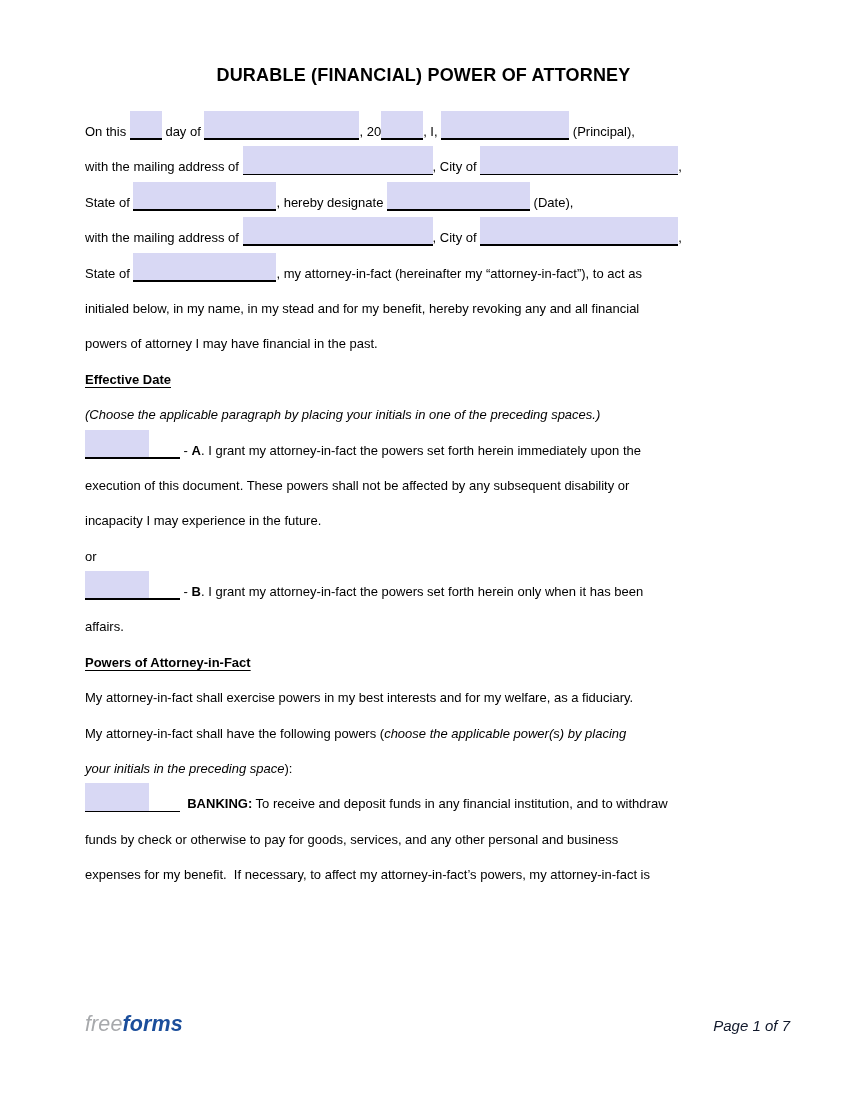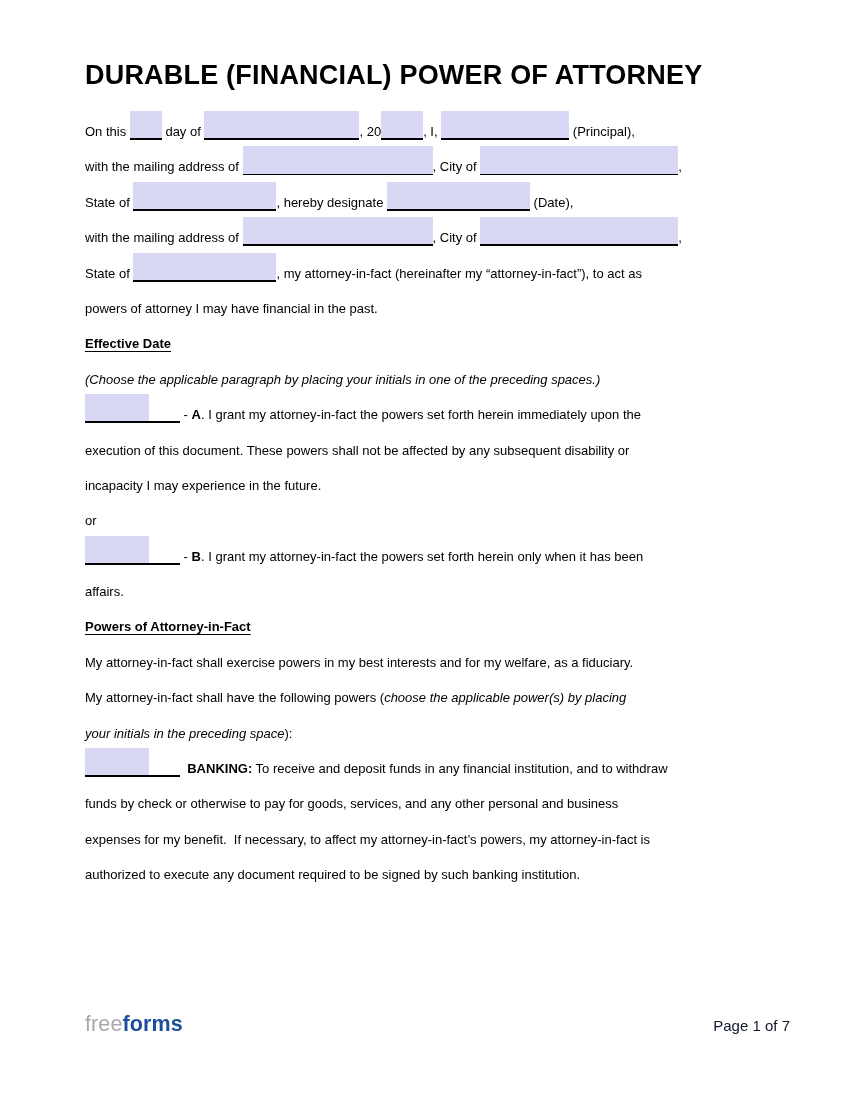--- a/index.html
+++ b/index.html
@@ -14,23 +14,23 @@
     font-family: "Liberation Sans", sans-serif;
     color: #000000;
     position: relative;
   }
   .doc {
     padding: 0 85px;
   }
   .title {
     margin-top: 60px;
     margin-bottom: 24px;
-    font-size: 27px;
+    font-size: 18px;
     font-weight: bold;
-    text-align: left;
+    text-align: center;
     line-height: 30px;
     letter-spacing: 0.2px;
     white-space: pre;
   }
   .ln {
     height: 35.4px;
     line-height: 35.4px;
     font-size: 13px;
     white-space: pre;
   }
@@ -65,56 +65,57 @@
     background: #000;
   }
   .footer {
     position: absolute;
     top: 1012px;
     left: 85px;
     right: 57px;
     display: flex;
     justify-content: space-between;
     align-items: baseline;
+    font-style: italic;
   }
   .logo {
     font-size: 21.5px;
     letter-spacing: 0.1px;
   }
   .logo .free { color: var(--logo-gray, #a7a9ac); font-weight: 400; }
   .logo .forms { color: var(--logo-blue, #1b4e9b); font-weight: bold; }
   .pageno { font-size: 15px; color: #0f172a; }
 </style>
 </head>
 <body style="--hl: #d8d8f4; --logo-gray: #a7a9ac; --logo-blue: #1b4e9b;">
 
 <div class="doc">
     <div class="title">DURABLE (FINANCIAL) POWER OF ATTORNEY</div>
     <div class="ln"><span>On this </span><span class="field" style="width: 32px;"></span><span> day of </span><span class="field" style="width: 155px;"></span><span>, 20</span><span class="field" style="width: 42px;"></span><span>, I, </span><span class="field" style="width: 128px;"></span><span> (Principal),</span></div>
     <div class="ln"><span>with the mailing address of </span><span class="field" style="width: 190px;"></span><span>, City of </span><span class="field" style="width: 198px;"></span><span>,</span></div>
     <div class="ln"><span>State of </span><span class="field" style="width: 143px;"></span><span>, hereby designate </span><span class="field" style="width: 143px;"></span><span> (Date),</span></div>
     <div class="ln"><span>with the mailing address of </span><span class="field" style="width: 190px;"></span><span>, City of </span><span class="field" style="width: 198px;"></span><span>,</span></div>
     <div class="ln"><span>State of </span><span class="field" style="width: 143px;"></span><span>, my attorney-in-fact (hereinafter my “attorney-in-fact”), to act as</span></div>
+    <div class="ln"><span>initialed below, in my name, in my stead and for my benefit, hereby revoking any and all financial</span></div>
     <div class="ln"><span>powers of attorney I may have financial in the past.</span></div>
     <div class="ln heading"><span class="hd">Effective Date</span></div>
     <div class="ln"><i>(Choose the applicable paragraph by placing your initials in one of the preceding spaces.)</i></div>
     <div class="ln"><span class="field" style="width: 95px; --hw: 64px;"></span><span> - </span><b>A</b><span>. I grant my attorney-in-fact the powers set forth herein immediately upon the</span></div>
     <div class="ln"><span>execution of this document. These powers shall not be affected by any subsequent disability or</span></div>
     <div class="ln"><span>incapacity I may experience in the future.</span></div>
     <div class="ln"><span>or</span></div>
     <div class="ln"><span class="field" style="width: 95px; --hw: 64px;"></span><span> - </span><b>B</b><span>. I grant my attorney-in-fact the powers set forth herein only when it has been</span></div>
     <div class="ln"><span>affairs.</span></div>
     <div class="ln heading"><span class="hd">Powers of Attorney-in-Fact</span></div>
     <div class="ln"><span>My attorney-in-fact shall exercise powers in my best interests and for my welfare, as a fiduciary.</span></div>
     <div class="ln"><span>My attorney-in-fact shall have the following powers (</span><i>choose the applicable power(s) by placing</i></div>
     <div class="ln"><i>your initials in the preceding space</i><span>):</span></div>
     <div class="ln"><span class="field" style="width: 95px; --hw: 64px;"></span><span>  </span><b>BANKING:</b><span> To receive and deposit funds in any financial institution, and to withdraw</span></div>
     <div class="ln"><span>funds by check or otherwise to pay for goods, services, and any other personal and business</span></div>
     <div class="ln"><span>expenses for my benefit.  If necessary, to affect my attorney-in-fact’s powers, my attorney-in-fact is</span></div>
-    <div class="ln"><span>authorized to execute any document required to be signed by such banking institution.</span></div>
   </div>
 
 <div class="footer">
   <div class="logo">
     <span class="free">free</span><span class="forms">forms</span>
   </div>
   <div class="pageno">Page 1 of 7</div>
 </div>
 
 </body></html>

